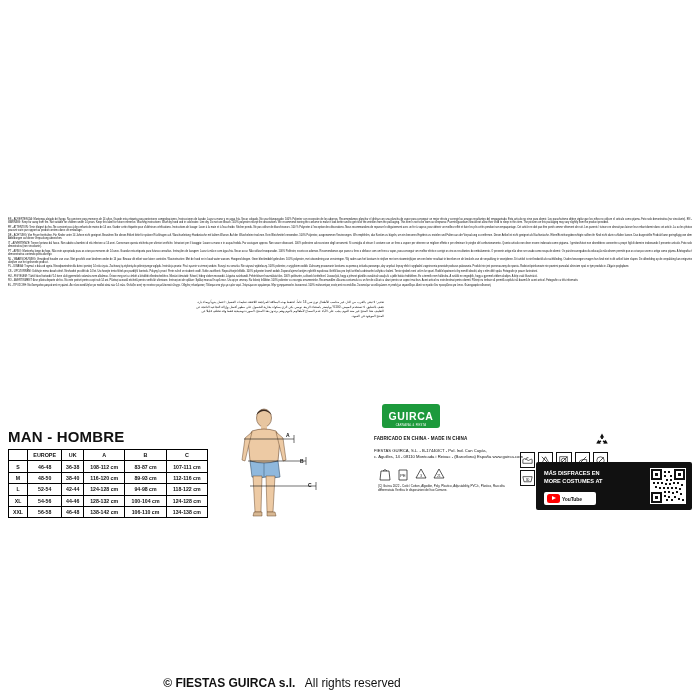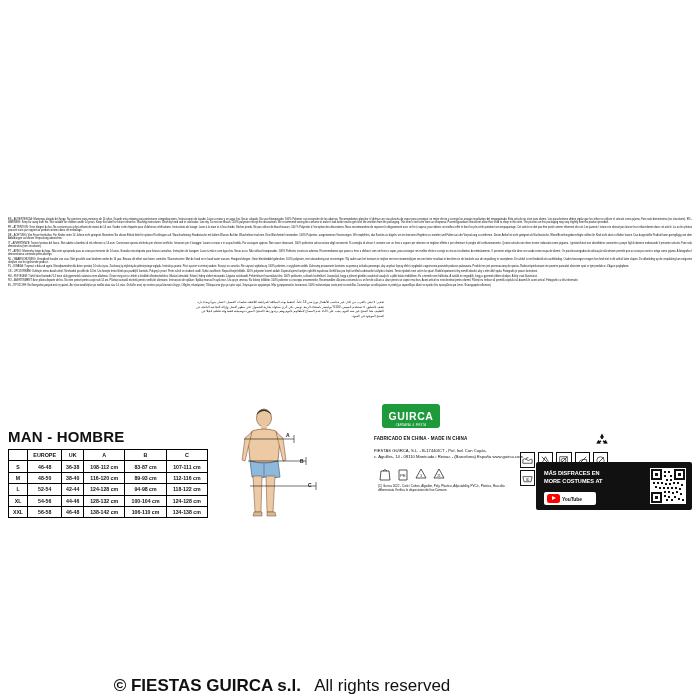--- a/index.html
+++ b/index.html
@@ -268,21 +268,21 @@
     background: #ffffff;
   }
 
   
   .footer {
     position: absolute;
     left: 0;
     top: 676px;
     width: 564px;
     text-align: center;
-    font-size: 17px;
+    font-size: 12px;
     color: #111111;
   }
   .footer .fname { font-weight: bold; }
   .footer .frights { font-weight: normal; }
 </style>
 </head>
 <body>
 
 <div id="page">
 

